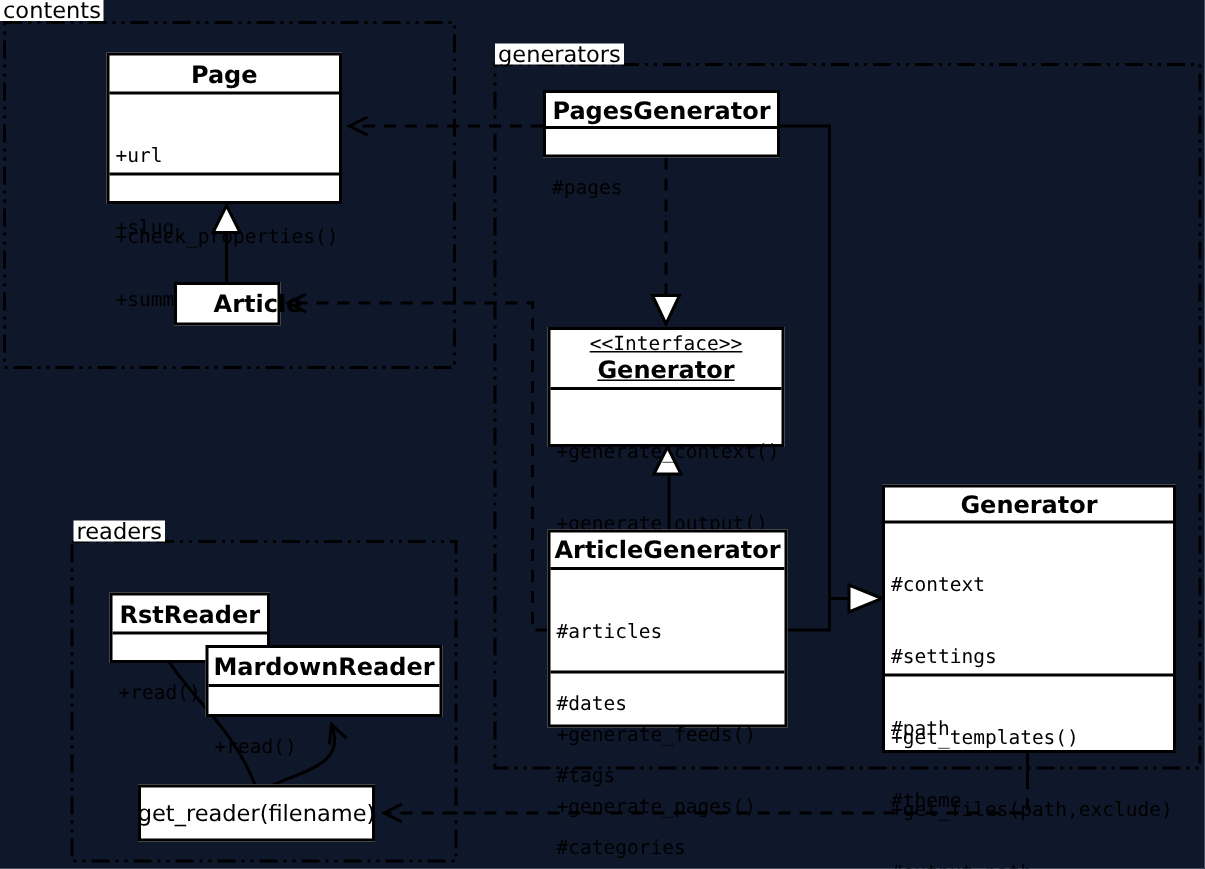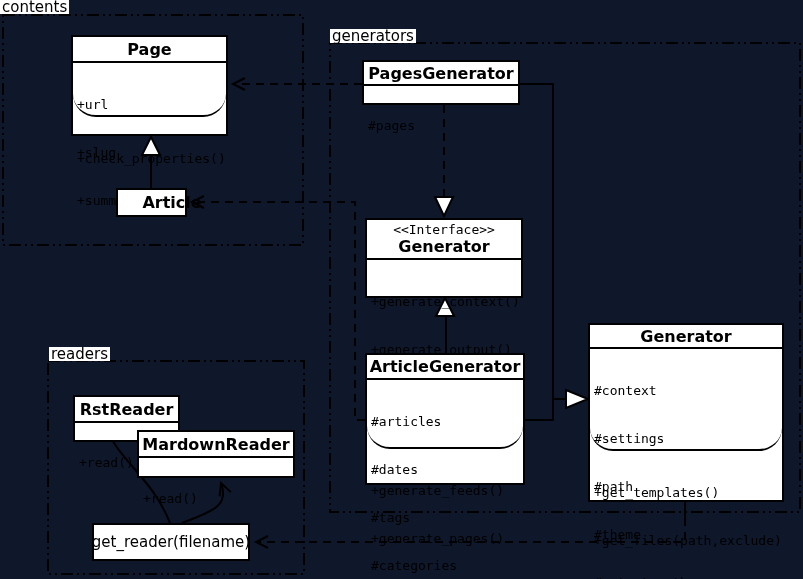--- a/index.html
+++ b/index.html
@@ -10,21 +10,21 @@
              background:#fff;padding:0 2px;line-height:14px;}
   .cls{position:absolute;z-index:2;background:#fff;border:2px solid #000;box-sizing:border-box;
        display:flex;flex-direction:column;}
   .cls-title{font:bold 16px "DejaVu Sans",sans-serif;text-align:center;
              display:flex;align-items:center;justify-content:center;flex:0 0 auto;}
   .cls-title.rule{border-bottom:2px solid #000;}
   .stereo{font:13px "DejaVu Sans Mono",monospace;font-weight:normal;display:block;line-height:15px;}
   .big{display:block;line-height:20px;}
   .sec{font:13px "DejaVu Sans Mono",monospace;line-height:16px;padding:2px 2px 1px 4px;
        white-space:pre;flex:0 0 auto;}
-  .sec.rule{border-bottom:2px solid #000;border-radius:23px;}
+  .sec.rule{border-bottom:2px solid #000;}
   .row{display:block;}
   .fnbox{position:absolute;z-index:2;background:#fff;border:2px solid #000;box-sizing:border-box;
          display:flex;align-items:center;justify-content:center;
          font:15px "DejaVu Sans",sans-serif;}
 </style>
 </head>
 <body>
 
 <div id="stage">
 
@@ -85,21 +85,21 @@
   </div>
 
   <div class="cls" style="left:362px;top:60px;width:158px;height:45px;">
     <div class="cls-title rule" style="height:22px;">PagesGenerator</div>
     <div class="sec" style="padding-top:0;">
       <span class="row">#pages</span>
     </div>
   </div>
 
   <div class="cls" style="left:365px;top:218px;width:158px;height:80px;">
-    <div class="cls-title rule" style="height:38px;flex-direction:column;justify-content:center;">
+    <div class="cls-title rule" style="height:38px;flex-direction:column;justify-content:center;text-decoration:underline;">
       <span class="stereo">&lt;&lt;Interface&gt;&gt;</span>
       <span class="big">Generator</span>
     </div>
     <div class="sec">
       <span class="row">+generate_context()</span>
       <span class="row">+generate_output()</span>
     </div>
   </div>
 
   <div class="cls" style="left:365px;top:353px;width:160px;height:132px;">

